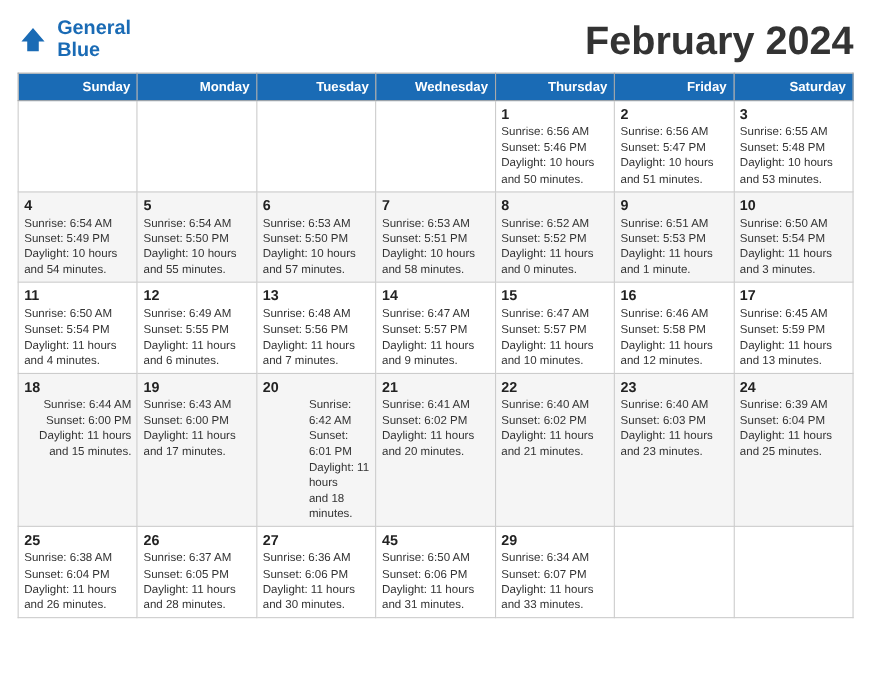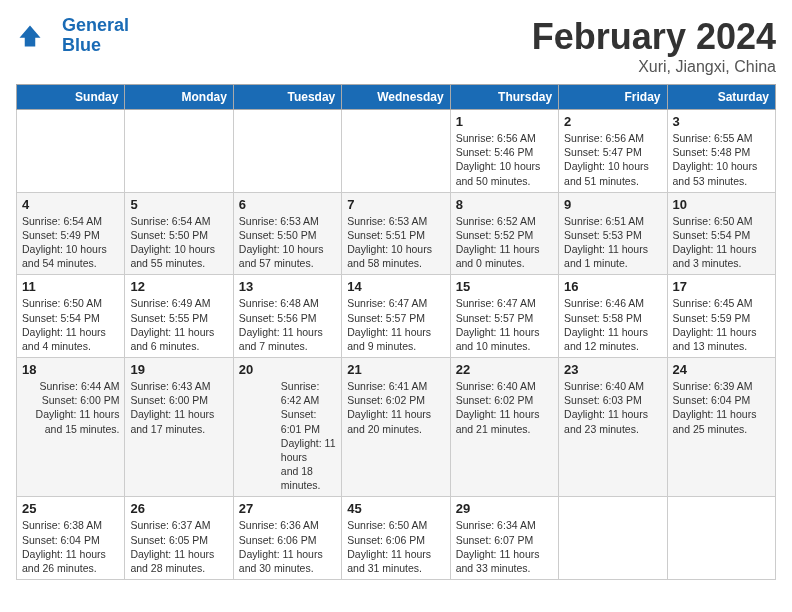--- a/index.html
+++ b/index.html
@@ -12,21 +12,21 @@
     }
     .header {
       display: flex;
       justify-content: space-between;
       align-items: flex-start;
       margin-bottom: 8px;
     }
     .logo {
       display: flex;
       align-items: center;
-      gap: 18px;
+      gap: 8px;
     }
     .logo-text {
       font-size: 18px;
       font-weight: bold;
       color: #333;
       line-height: 1.1;
     }
     .logo-text span {
       color: #1a6bb5;
     }
@@ -94,21 +94,20 @@
     <svg class="logo-icon" viewBox="0 0 32 32" xmlns="http://www.w3.org/2000/svg">
       <polygon points="16,4 28,18 22,18 22,28 10,28 10,18 4,18" fill="#1a6bb5"></polygon>
     </svg>
     <div class="logo-text">
       <div><span>General</span></div>
       <div><span>Blue</span></div>
     </div>
   </div>
   <div class="title-block">
     <div class="month-title">February 2024</div>
-    <div class="location">Xuri, Jiangxi, China</div>
   </div>
 </div>
 
 <table class="calendar">
   <thead>
     <tr id="header-row">
         <th>Sunday</th>
         <th>Monday</th>
         <th>Tuesday</th>
         <th>Wednesday</th>

